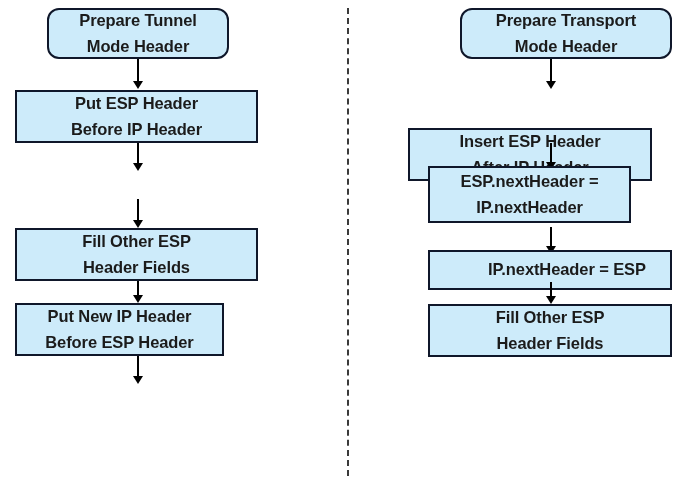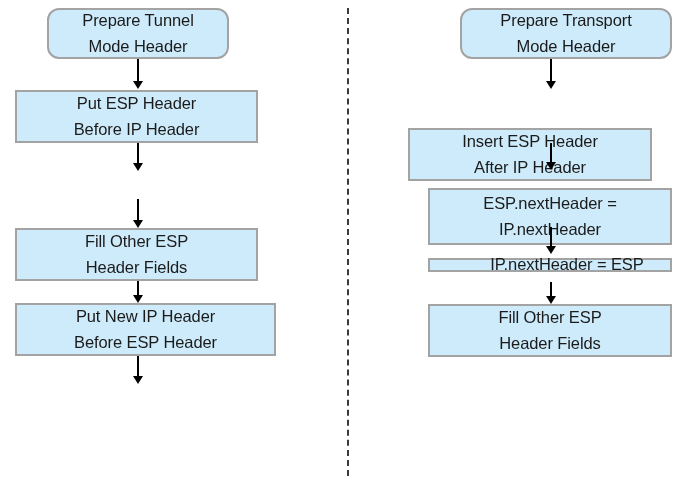--- a/index.html
+++ b/index.html
@@ -24,31 +24,32 @@
     left: 347px;
     top: 8px;
     width: 0;
     height: 468px;
     border-left: 2px dashed #3a3a3a;
   }
   .node {
     position: absolute;
     box-sizing: border-box;
     background: #cdebfa;
-    border: 2px solid #a3a3a3;
+    border: 2px solid #0f172a;
     display: flex;
     align-items: center;
     justify-content: center;
     text-align: center;
     color: #1b1b1b;
     font-size: 16.5px;
     line-height: 1.52;
     letter-spacing: -0.1px;
     white-space: pre-line;
     user-select: none;
+    font-weight: bold;
   }
   .node.rounded {
     border-radius: 12px;
   }
   .node .label {
     display: block;
     width: 100%;
     padding: 0 4px;
   }
   .edge {
@@ -91,21 +92,21 @@
   <div class="arrowhead" style="left:133px; top:220px;"></div>
 
   <div class="node" style="left:15px; top:228px; width:243px; height:53px;">
     <span class="label">Fill Other ESP
 Header Fields</span>
   </div>
 
   <div class="edge" style="left:137px; top:281px; height:15px;"></div>
   <div class="arrowhead" style="left:133px; top:295px;"></div>
 
-  <div class="node" style="left:15px; top:303px; width:261px; height:53px;">
+  <div class="node" style="left:15px; top:303px; width:209px; height:53px;">
     <span class="label">Put New IP Header
 Before ESP Header</span>
   </div>
 
   <div class="edge" style="left:137px; top:356px; height:21px;"></div>
   <div class="arrowhead" style="left:133px; top:376px;"></div>
 
 
   <div class="divider"></div>
 
@@ -118,29 +119,29 @@
   <div class="arrowhead" style="left:546px; top:81px;"></div>
 
   <div class="node" style="left:408px; top:90px; width:244px; height:53px;margin-top:38px;">
     <span class="label">Insert ESP Header
 After IP Header</span>
   </div>
 
   <div class="edge" style="left:550px; top:143px; height:20px;"></div>
   <div class="arrowhead" style="left:546px; top:162px;"></div>
 
-  <div class="node" style="left:428px; top:188px; width:244px; height:57px;align-items:center;">
+  <div class="node" style="left:428px; top:166px; width:203px; height:57px;align-items:center;">
     <span class="label">ESP.nextHeader =
 IP.nextHeader</span>
   </div>
 
   <div class="edge" style="left:550px; top:227px; height:20px;"></div>
   <div class="arrowhead" style="left:546px; top:246px;"></div>
 
-  <div class="node" style="left:428px; top:258px; width:244px; height:14px;padding-left:34px;">
+  <div class="node" style="left:428px; top:250px; width:244px; height:40px;padding-left:34px;">
     <span class="label">IP.nextHeader = ESP</span>
   </div>
 
   <div class="edge" style="left:550px; top:282px; height:15px;"></div>
   <div class="arrowhead" style="left:546px; top:296px;"></div>
 
   <div class="node" style="left:428px; top:304px; width:244px; height:53px;">
     <span class="label">Fill Other ESP
 Header Fields</span>
   </div>

